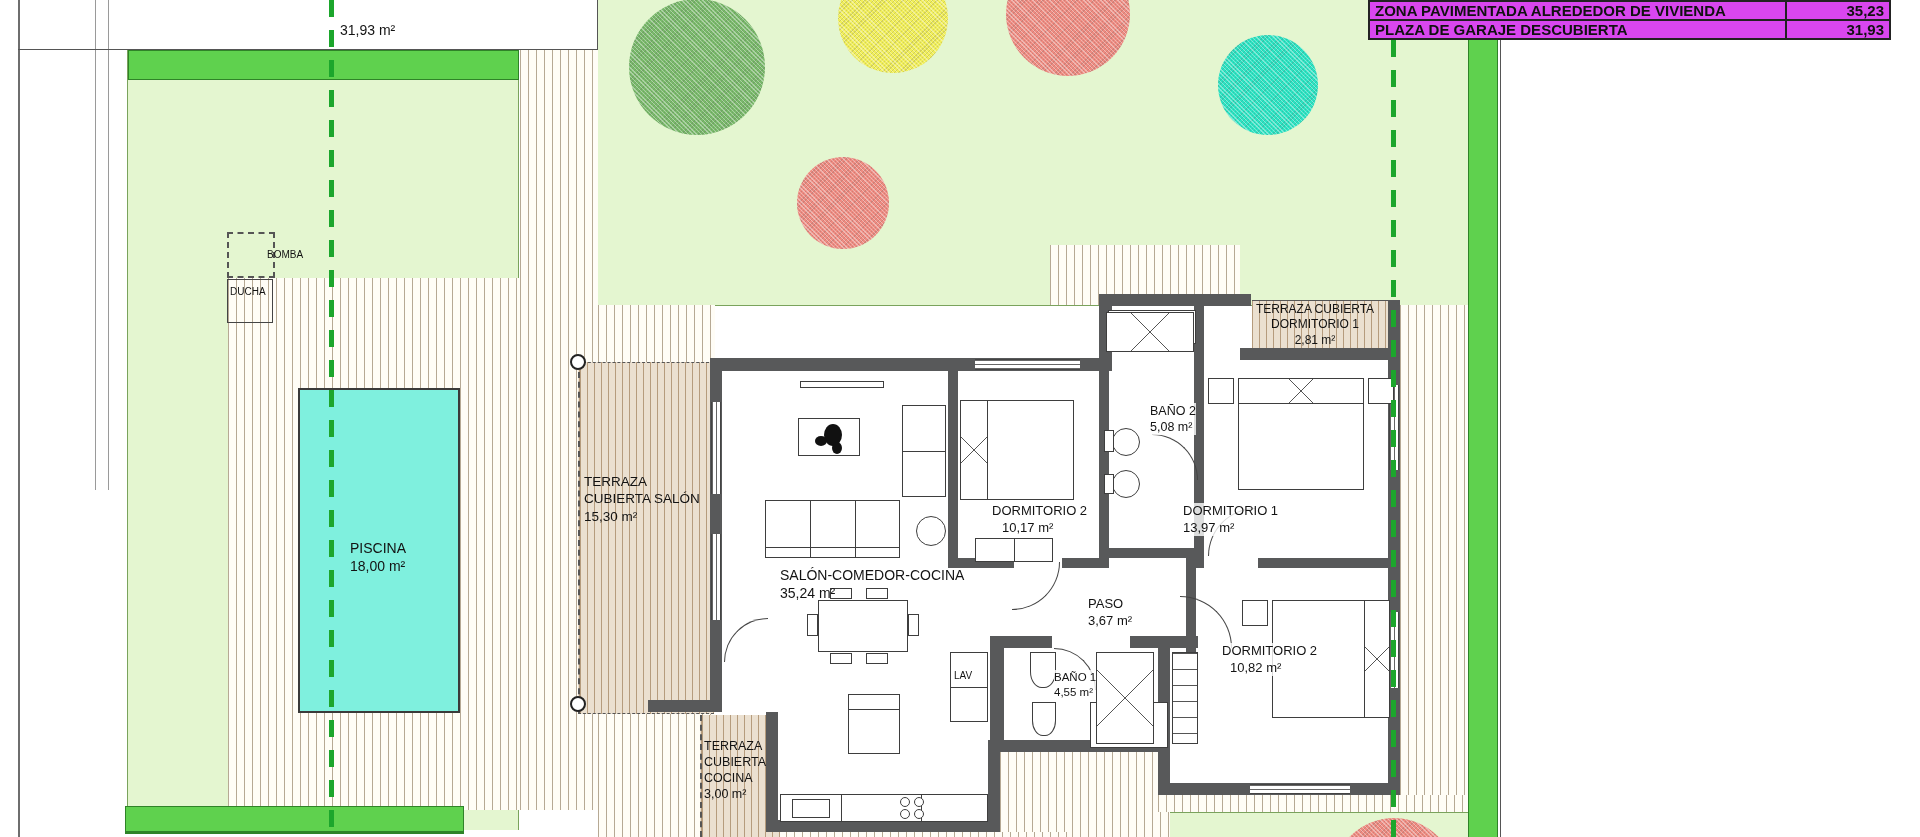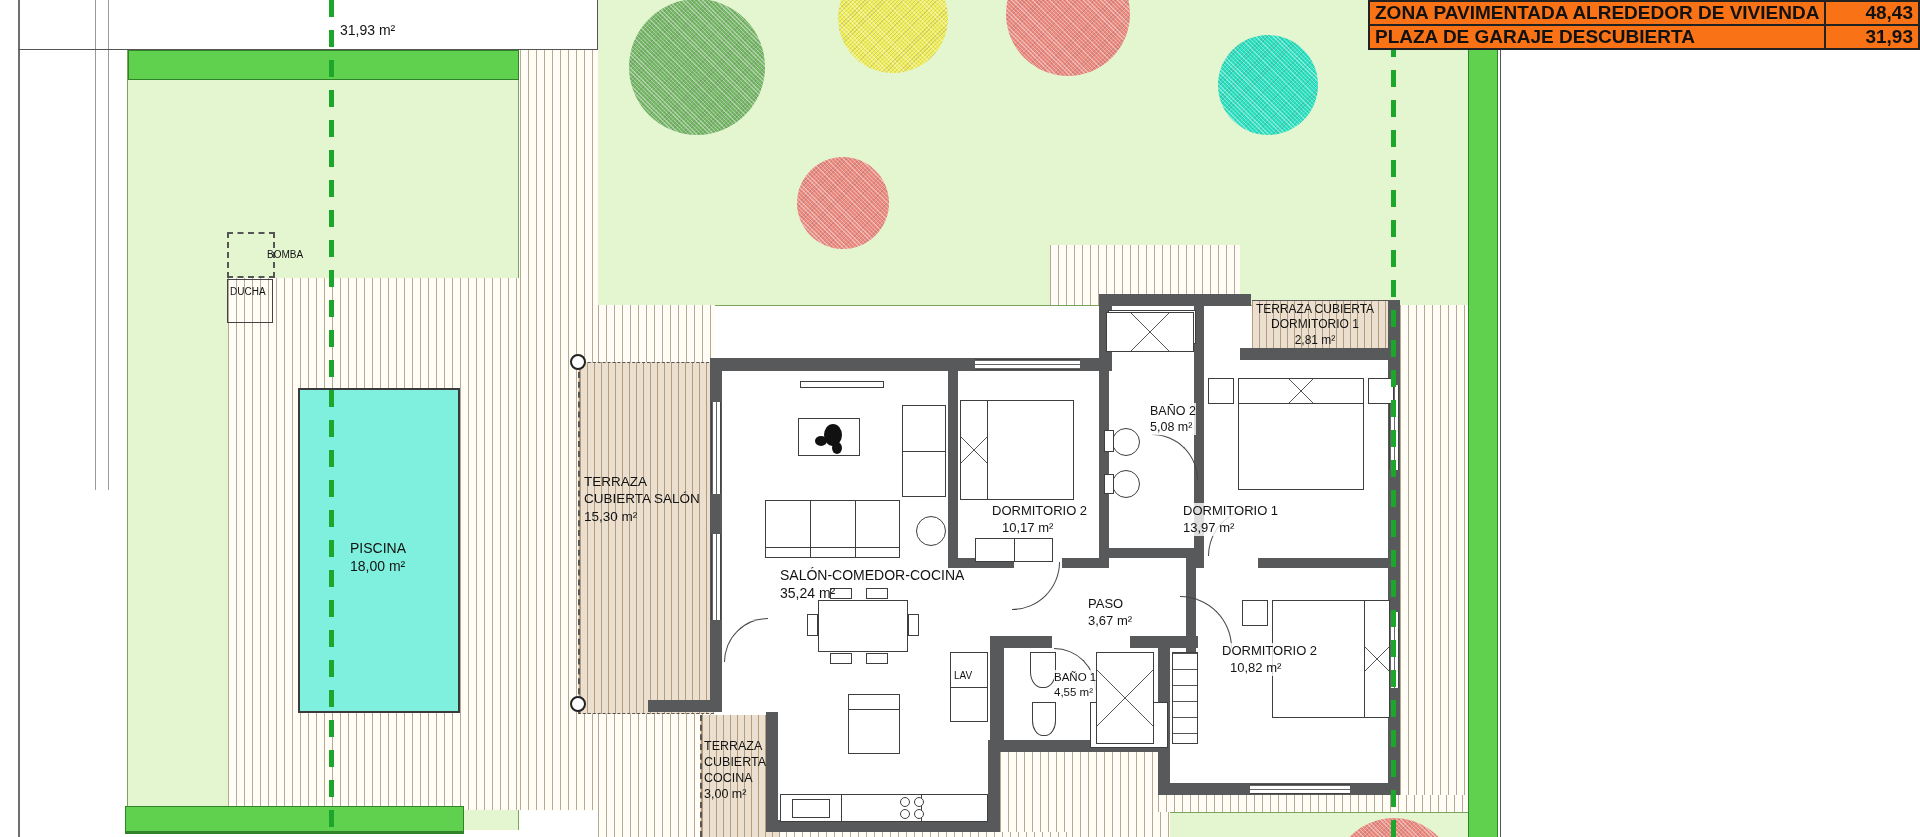--- a/index.html
+++ b/index.html
@@ -24,22 +24,22 @@
   .winv{position:absolute;background:#fff;border-left:1px solid #444;border-right:1px solid #444;
         background-image:repeating-linear-gradient(90deg,#666 0 1px,transparent 1px 4px);box-sizing:border-box;}
   .winh{position:absolute;background:#fff;border-top:1px solid #444;border-bottom:1px solid #444;
         background-image:repeating-linear-gradient(180deg,#666 0 1px,transparent 1px 4px);box-sizing:border-box;}
   .arc{position:absolute;box-sizing:border-box;}
   .xpat{background-image:linear-gradient(45deg,transparent calc(50% - .7px),#555 calc(50% - .7px) calc(50% + .7px),transparent calc(50% + .7px)),
                          linear-gradient(135deg,transparent calc(50% - .7px),#555 calc(50% - .7px) calc(50% + .7px),transparent calc(50% + .7px));}
   .rungs{background-image:repeating-linear-gradient(180deg,#555 0 1px,transparent 1px 16px);}
   .col{position:absolute;width:16px;height:16px;border-radius:50%;background:#fff;border:2px solid #222;box-sizing:border-box;}
   .ln{position:absolute;background:#6e6e6e;}
-  #sumtable{position:absolute;left:1368px;top:0;border:2px solid #222;background:#f97316;
-            font-size:19px;font-weight:bold;color:#111;border-collapse:collapse;}
+  #sumtable{position:absolute;left:1368px;top:0;border:2px solid #222;background:#d946ef;
+            font-size:15px;font-weight:bold;color:#111;border-collapse:collapse;}
   #sumtable td{border:2px solid #222;padding:0 5px;height:16px;white-space:nowrap;}
   #sumtable td.val{width:92px;text-align:right;}
   #sumtable td.name{width:405px;}
   .circle{border-radius:50%;}
 </style>
 </head>
 <body>
 
 <div id="plan">
 
@@ -263,21 +263,21 @@
     <div>COCINA</div>
     <div>3,00 m²</div>
   </div>
 
   <div class="lbl" style="left:954px;top:670px;font-size:10px;background:#fff;">LAV</div>
 
   <table id="sumtable">
     <tbody>
         <tr>
       <td class="name">ZONA PAVIMENTADA ALREDEDOR DE VIVIENDA</td>
-      <td class="val">48,43</td>
+      <td class="val">35,23</td>
     </tr>
     <tr>
       <td class="name">PLAZA DE GARAJE DESCUBIERTA</td>
       <td class="val">31,93</td>
     </tr>
   </tbody>
     </table>
 
 </div>
 

